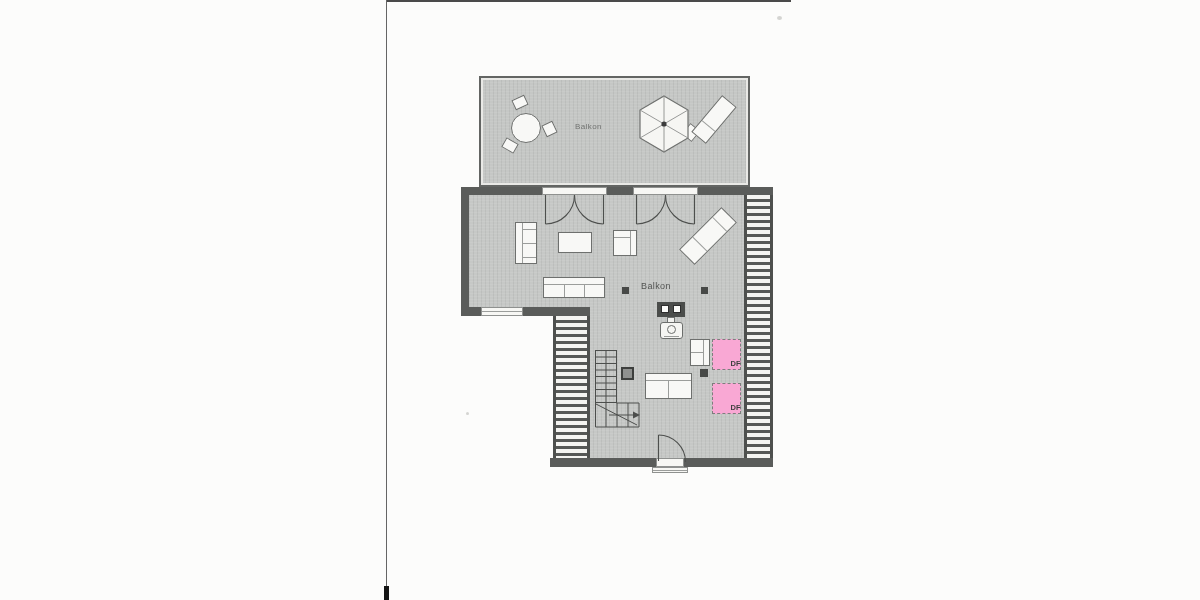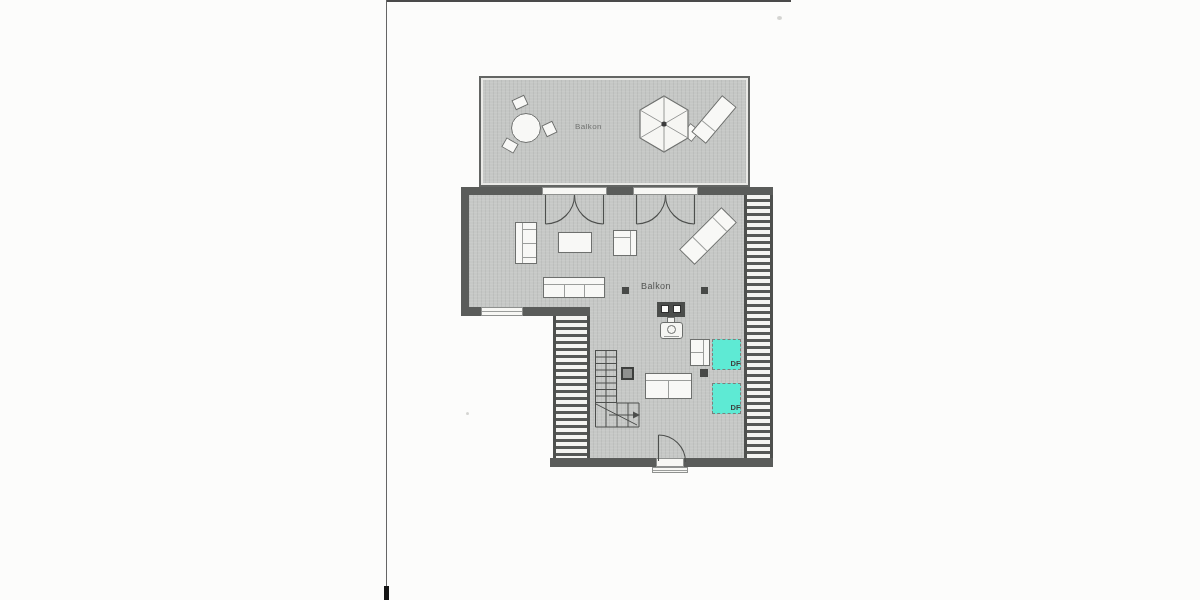--- a/index.html
+++ b/index.html
@@ -18,21 +18,21 @@
   .hatch{position:absolute;
          background:repeating-linear-gradient(180deg,#f4f4f1 0px,#f4f4f1 4px,#565856 4px,#565856 7px);
          border-left:3px solid #4e504e;border-right:3px solid #4e504e;box-sizing:border-box;}
   
   .open{position:absolute;background:#f7f7f4;border:1px solid #8f918f;box-sizing:border-box;}
   
   .f{position:absolute;background:#f8f8f6;border:1px solid #6e706e;box-sizing:border-box;}
   .ln{position:absolute;background:#9b9d9b;}
   .post{position:absolute;background:#474947;}
   .lbl{position:absolute;color:#555755;white-space:nowrap;}
-  .df{position:absolute;background:#5eead4;border:1px dashed #7d7f7d;box-sizing:border-box;}
+  .df{position:absolute;background:#f9a8d4;border:1px dashed #7d7f7d;box-sizing:border-box;}
   .df span{position:absolute;right:-1px;bottom:1px;font-size:7.5px;font-weight:bold;color:#3e403e;
            font-family:"Liberation Sans", sans-serif;letter-spacing:.3px;}
   .balcony{position:absolute;background-color:#c5c7c5;
            background-image:repeating-linear-gradient(0deg, rgba(255,255,255,.07) 0 1px, rgba(0,0,0,0) 1px 3px),
                             repeating-linear-gradient(90deg, rgba(0,0,0,.05) 0 1px, rgba(0,0,0,0) 1px 4px);
            border:2px solid #636563;box-shadow:inset 0 0 0 2px #e9e9e6;box-sizing:border-box;}
   svg.overlay{position:absolute;left:0;top:0;pointer-events:none;}
   .speck{position:absolute;background:#b9b9b6;border-radius:50%;opacity:.6;}
 </style>
 </head>

